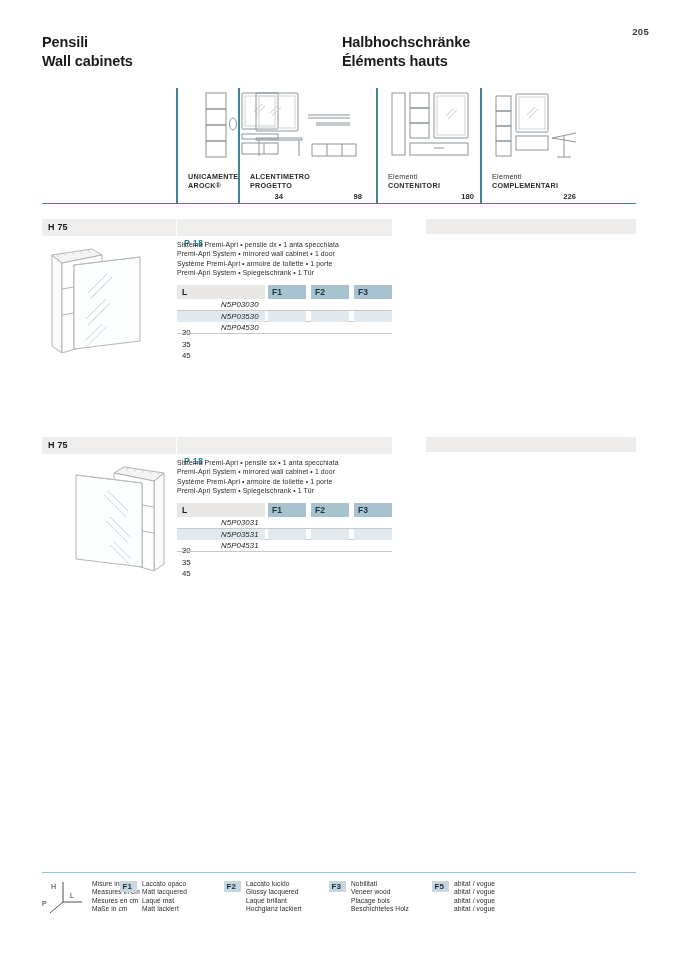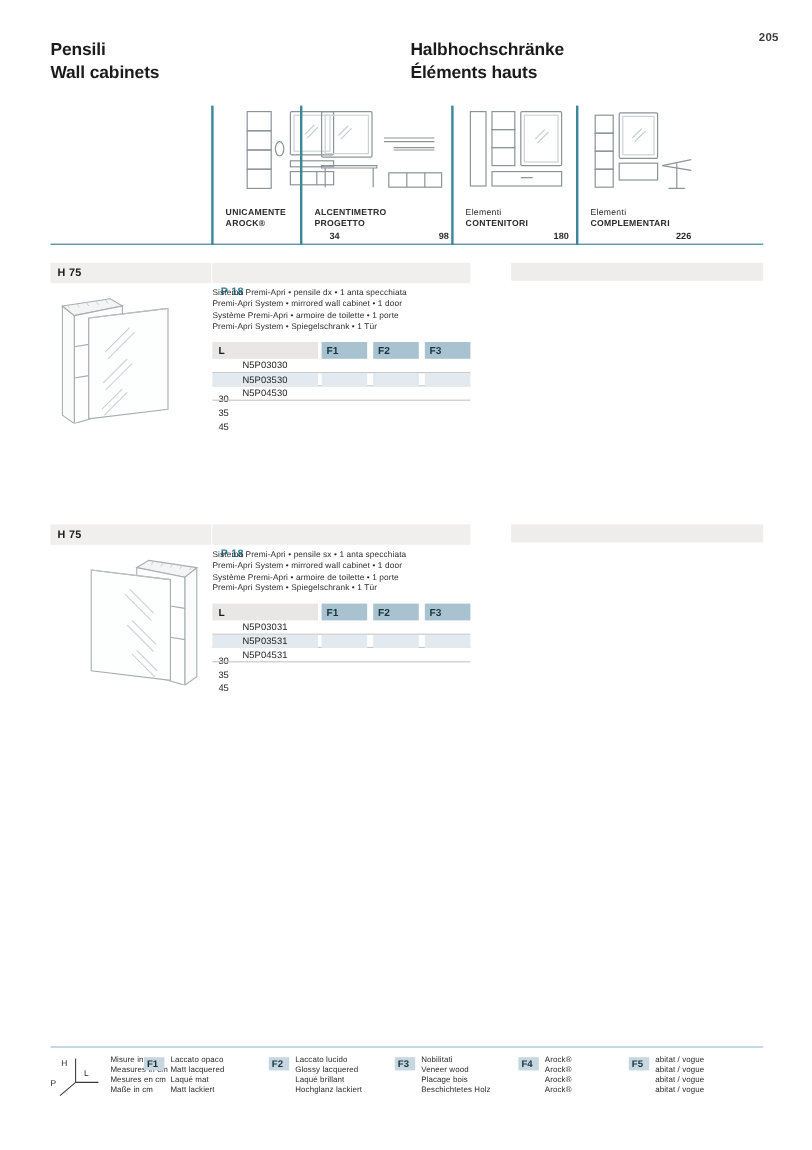--- a/index.html
+++ b/index.html
@@ -204,24 +204,25 @@
   .trow .sh.s3 { left: 177px; width: 38px; }
   .trow .len {
     position: absolute;
     left: 5px; top: 1.3px;
     font-size: 7.8px;
     color: #1d1d1d;
     margin-top: 28px;
   }
   .trow .code {
     position: absolute;
-    left: 25px; top: 1.3px;
+    left: 44px; top: 1.3px;
     font-size: 7.8px;
     letter-spacing: .1px;
     color: #1d1d1d;
+    font-style: italic;
   }
 
   
   .footer {
     position: absolute;
     left: 42px; top: 872px;
     width: 594px;
   }
   .footer .frule {
     position: absolute;
@@ -317,21 +318,21 @@
         </g>
       </svg>
     </div>
     <div class="nav-label">
       <span class="l2">UNICAMENTE</span>
       <span class="l2">AROCK®</span>
     </div>
     <div class="nav-page">34</div>
   </div>
 
-  <div class="nav-item" style="left:208px;width:130px;">
+  <div class="nav-item" style="left:196px;width:130px;">
     <div class="vbar"></div>
     <div class="nav-thumb">
       <svg width="116" height="72" viewBox="0 0 116 72">
         <g fill="none" stroke="#8b9499" stroke-width="1">
           <rect x="6" y="3" width="42" height="38" rx="1"></rect>
           <rect x="9" y="6" width="36" height="32" stroke="#cdd4d8"></rect>
           <line x1="58" y1="25" x2="100" y2="25"></line>
           <line x1="58" y1="28" x2="100" y2="28"></line>
           <line x1="66" y1="33" x2="100" y2="33"></line>
           <line x1="66" y1="35" x2="100" y2="35"></line>
@@ -641,31 +642,20 @@
         <b>F3</b>
       </div>
       <div class="leg-lines">
         <div>Nobilitati</div>
         <div>Veneer wood</div>
         <div>Placage bois</div>
         <div>Beschichtetes Holz</div>
       </div>
     </div>
 
-    <div class="leg-group g-f4">
-      <div class="leg-badge">
-        <b>F4</b>
-      </div>
-      <div class="leg-lines">
-        <div>Arock®</div>
-        <div>Arock®</div>
-        <div>Arock®</div>
-        <div>Arock®</div>
-      </div>
-    </div>
 
     <div class="leg-group">
       <div class="leg-badge">
         <b>F5</b>
       </div>
       <div class="leg-lines">
         <div>abitat / vogue</div>
         <div>abitat / vogue</div>
         <div>abitat / vogue</div>
         <div>abitat / vogue</div>

